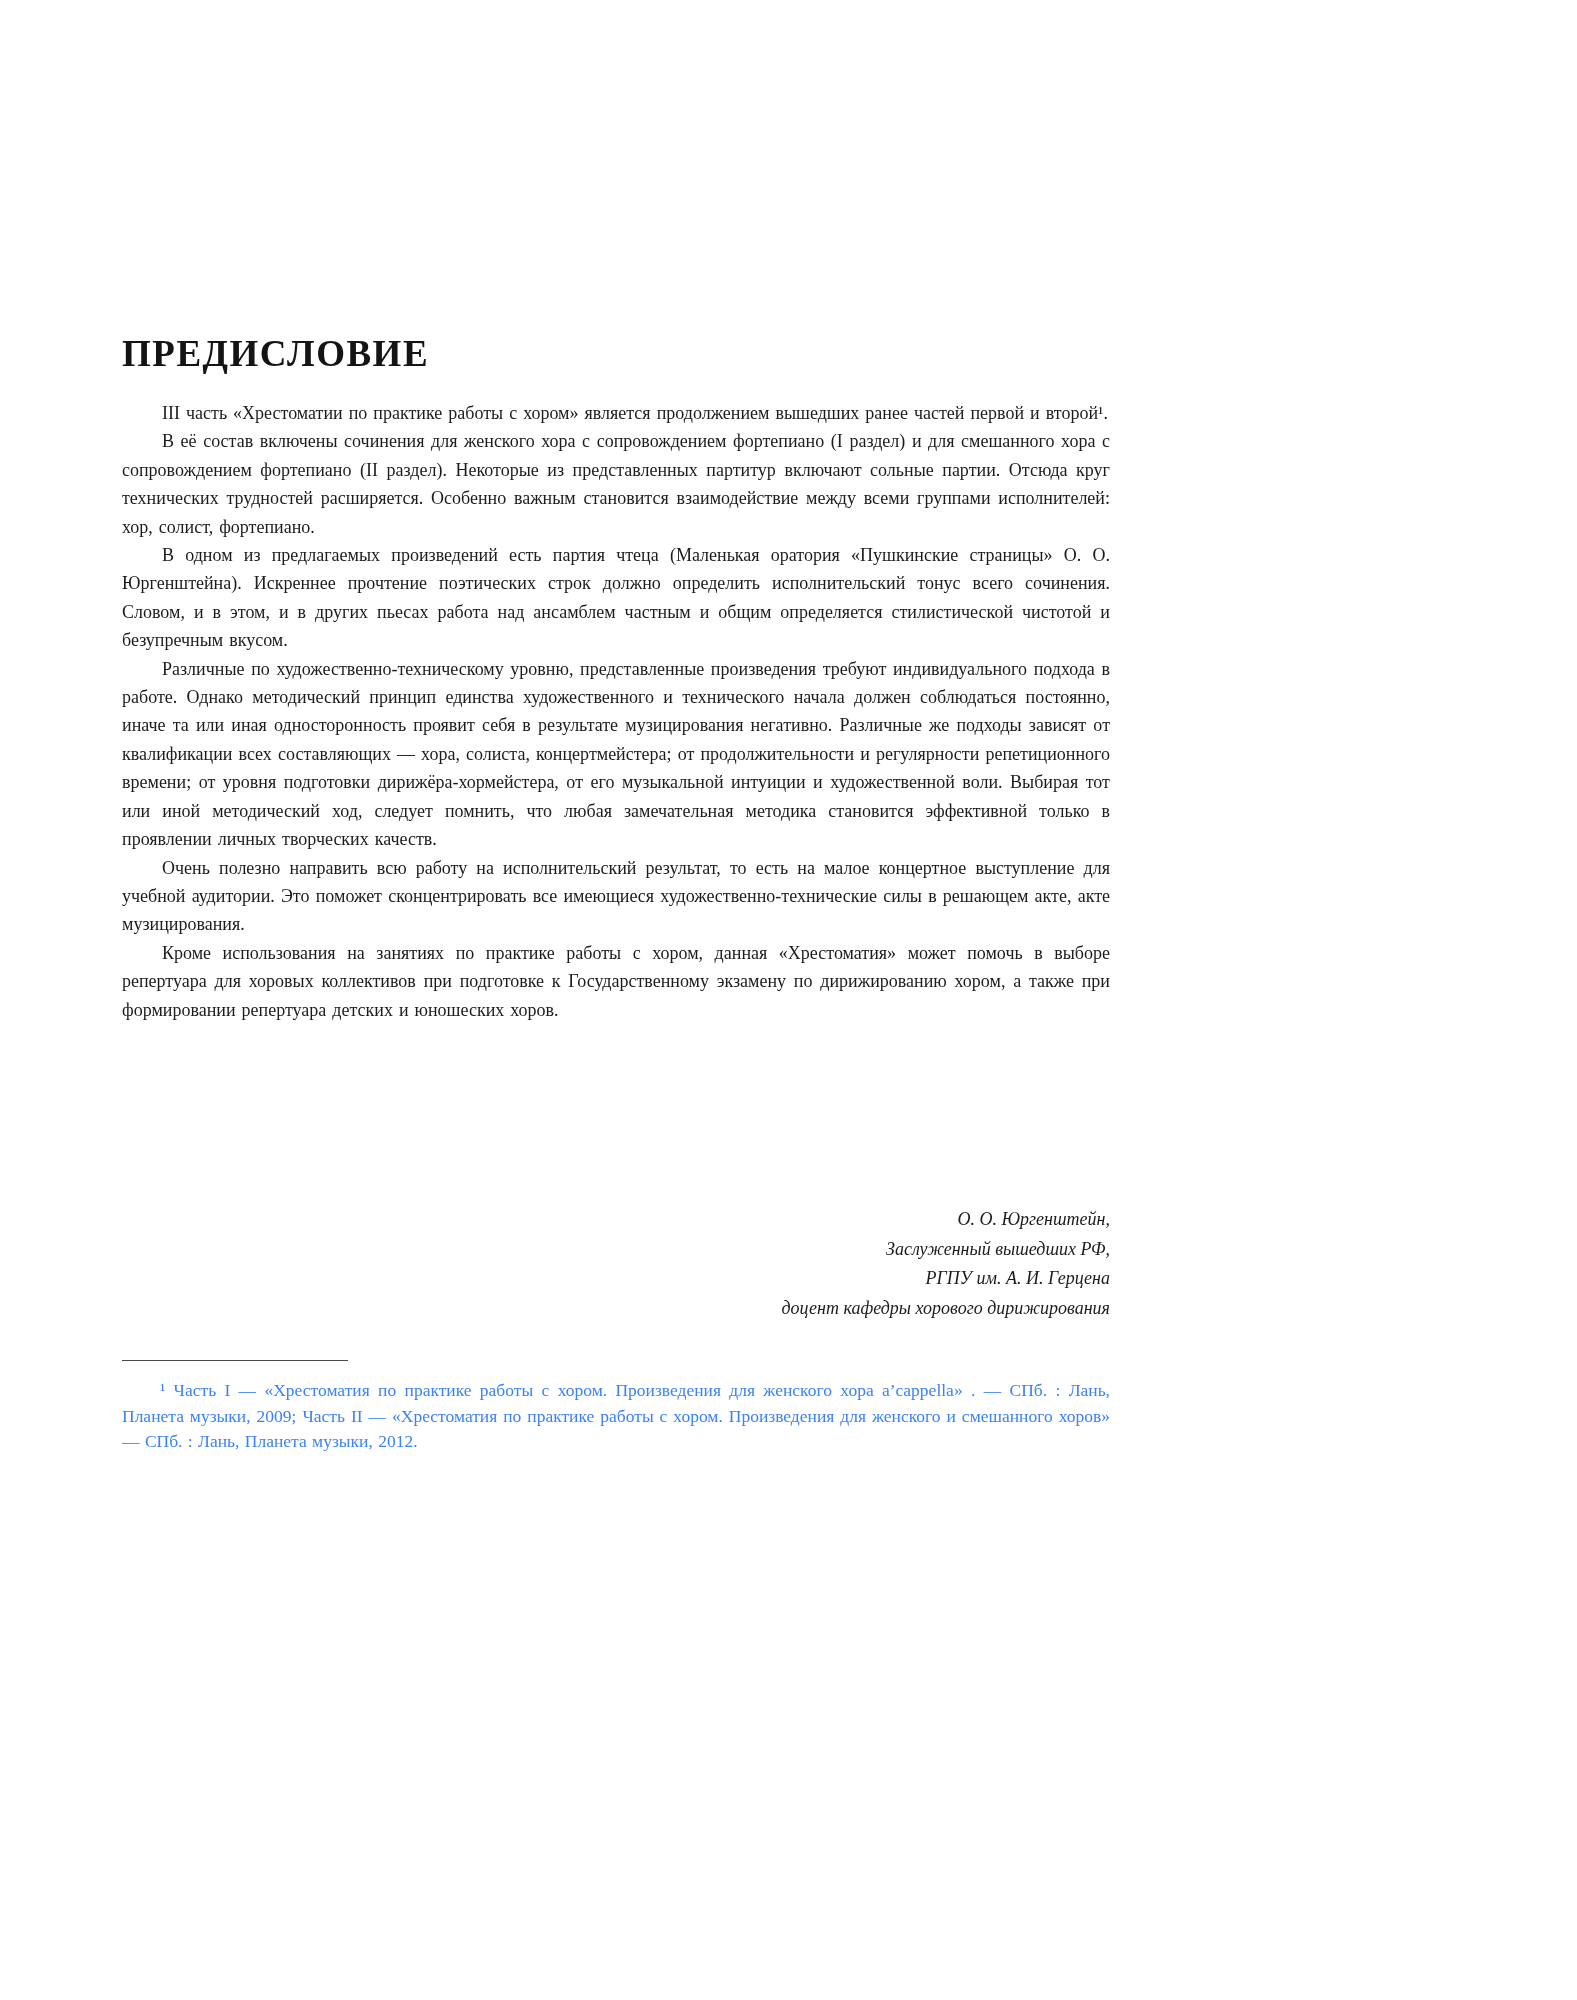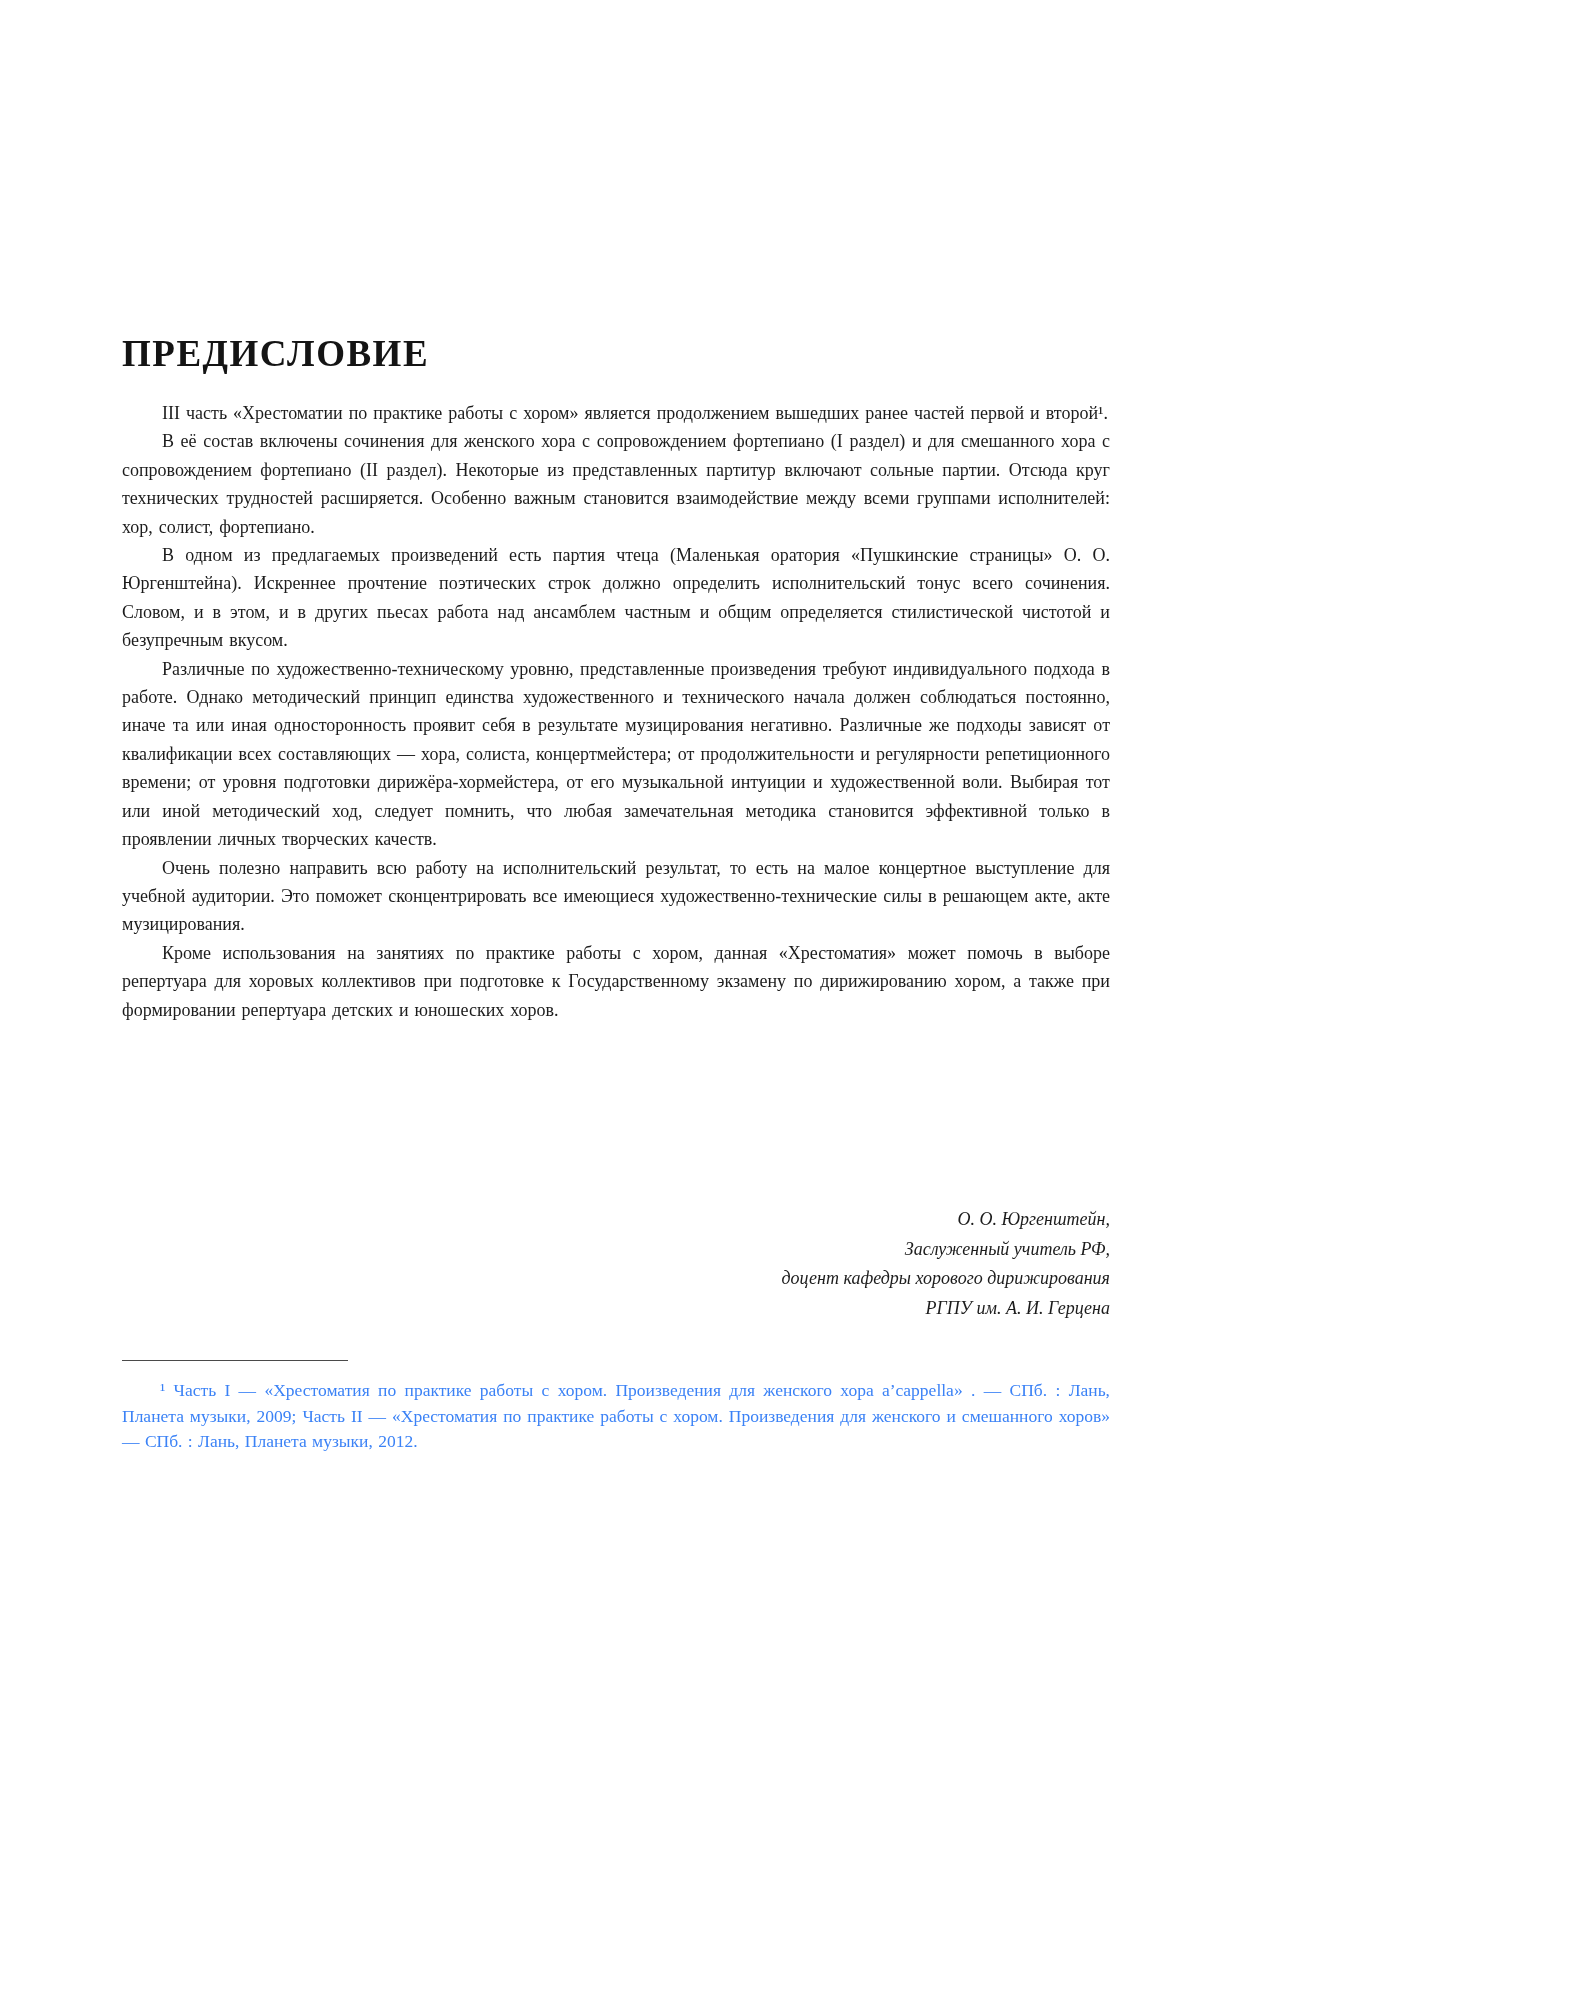--- a/index.html
+++ b/index.html
@@ -81,23 +81,23 @@
     <p>III часть «Хрестоматии по практике работы с хором» является продолжением вышедших ранее частей первой и второй¹.</p>
     <p>В её состав включены сочинения для женского хора с сопровождением фортепиано (I раздел) и для смешанного хора с сопровождением фортепиано (II раздел). Некоторые из представленных партитур включают сольные партии. Отсюда круг технических трудностей расширяется. Особенно важным становится взаимодействие между всеми группами исполнителей: хор, солист, фортепиано.</p>
     <p>В одном из предлагаемых произведений есть партия чтеца (Маленькая оратория «Пушкинские страницы» О. О. Юргенштейна). Искреннее прочтение поэтических строк должно определить исполнительский тонус всего сочинения. Словом, и в этом, и в других пьесах работа над ансамблем частным и общим определяется стилистической чистотой и безупречным вкусом.</p>
     <p>Различные по художественно-техническому уровню, представленные произведения требуют индивидуального подхода в работе. Однако методический принцип единства художественного и технического начала должен соблюдаться постоянно, иначе та или иная односторонность проявит себя в результате музицирования негативно. Различные же подходы зависят от квалификации всех составляющих — хора, солиста, концертмейстера; от продолжительности и регулярности репетиционного времени; от уровня подготовки дирижёра-хормейстера, от его музыкальной интуиции и художественной воли. Выбирая тот или иной методический ход, следует помнить, что любая замечательная методика становится эффективной только в проявлении личных творческих качеств.</p>
     <p>Очень полезно направить всю работу на исполнительский результат, то есть на малое концертное выступление для учебной аудитории. Это поможет сконцентрировать все имеющиеся художественно-технические силы в решающем акте, акте музицирования.</p>
     <p>Кроме использования на занятиях по практике работы с хором, данная «Хрестоматия» может помочь в выборе репертуара для хоровых коллективов при подготовке к Государственному экзамену по дирижированию хором, а также при формировании репертуара детских и юношеских хоров.</p>
   </div>
 
   <div class="signature">
     <div>О. О. Юргенштейн,</div>
-    <div>Заслуженный учитель РФ,</div>
+    <div>Заслуженный вышедших РФ,</div>
+    <div>РГПУ им. А. И. Герцена</div>
     <div>доцент кафедры хорового дирижирования</div>
-    <div>РГПУ им. А. И. Герцена</div>
   </div>
 
   <div class="footnote-area">
     <div class="footnote-rule"></div>
     <p class="footnote">¹ Часть I — «Хрестоматия по практике работы с хором. Произведения для женского хора a’cappella» . — СПб. : Лань, Планета музыки, 2009; Часть II — «Хрестоматия по практике работы с хором. Произведения для женского и смешанного хоров» — СПб. : Лань, Планета музыки, 2012.</p>
   </div>
 
 </div>
 
 </body></html>

